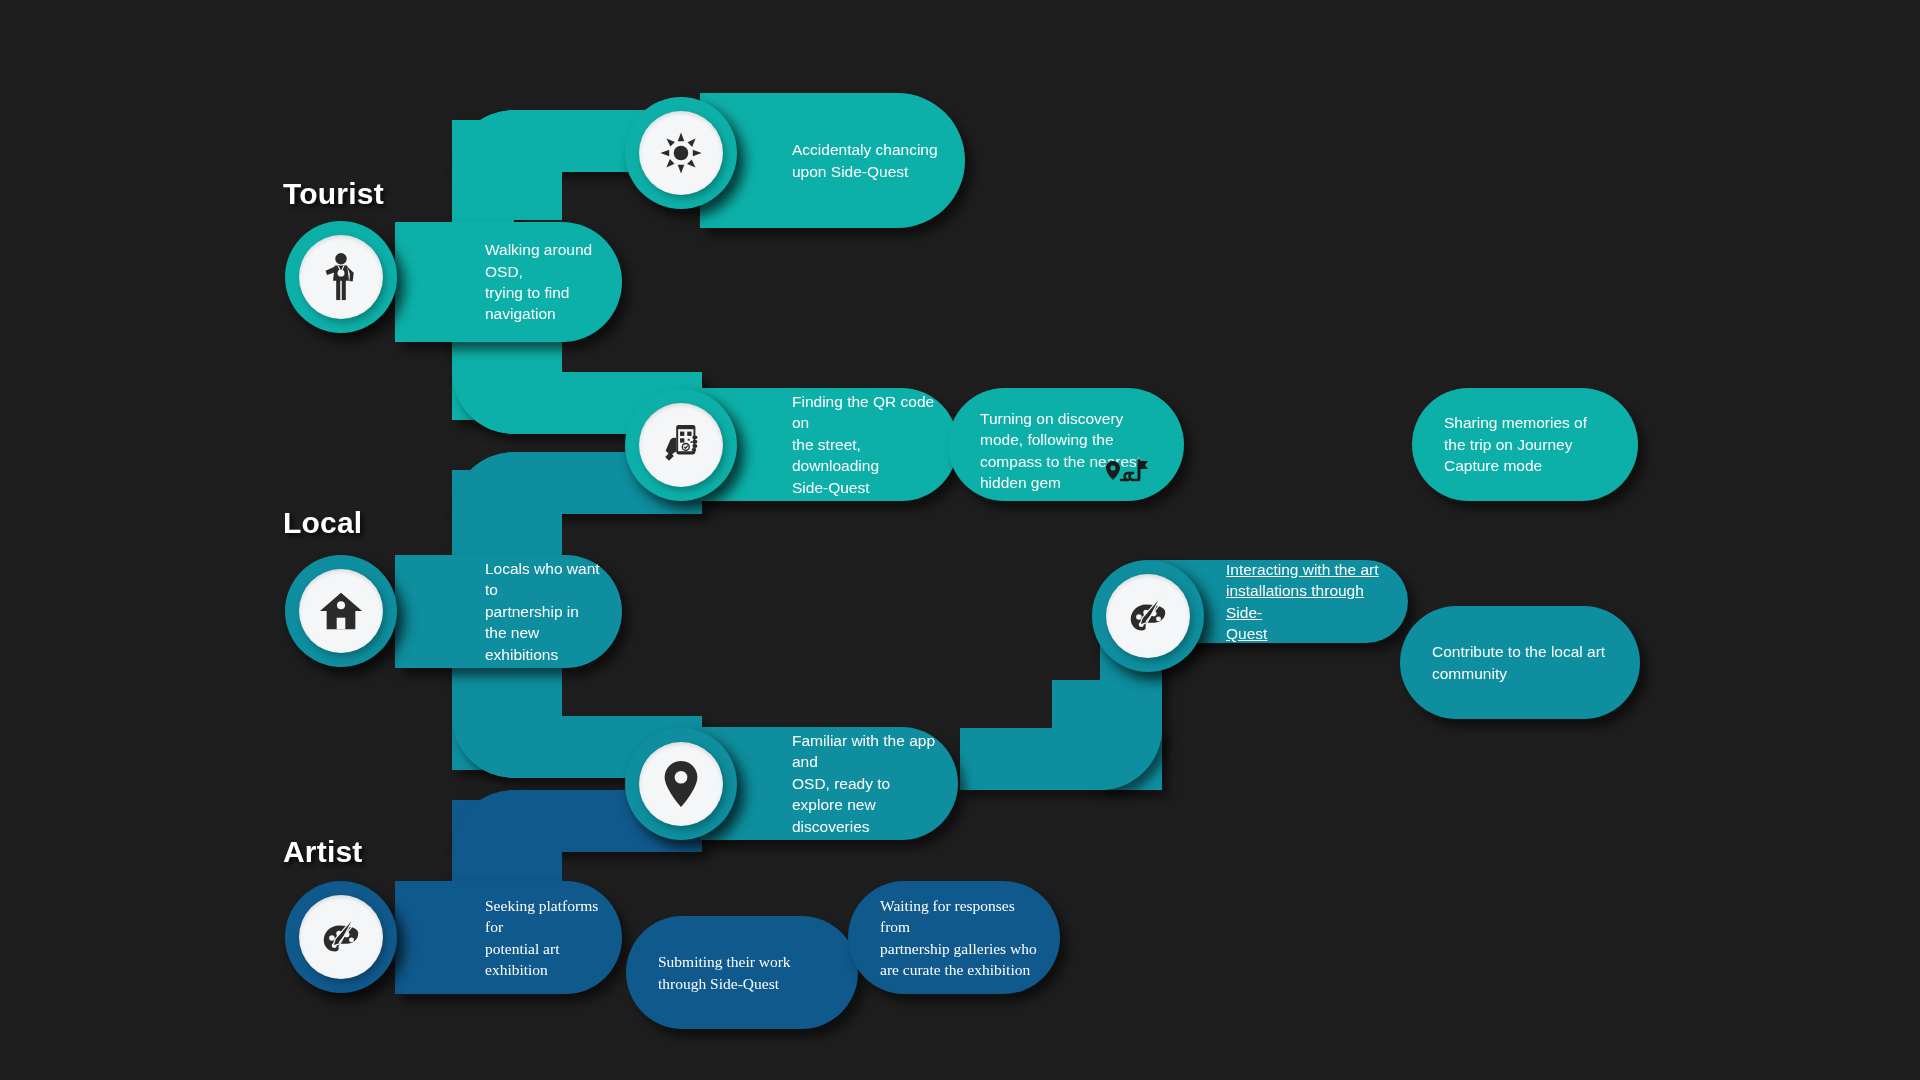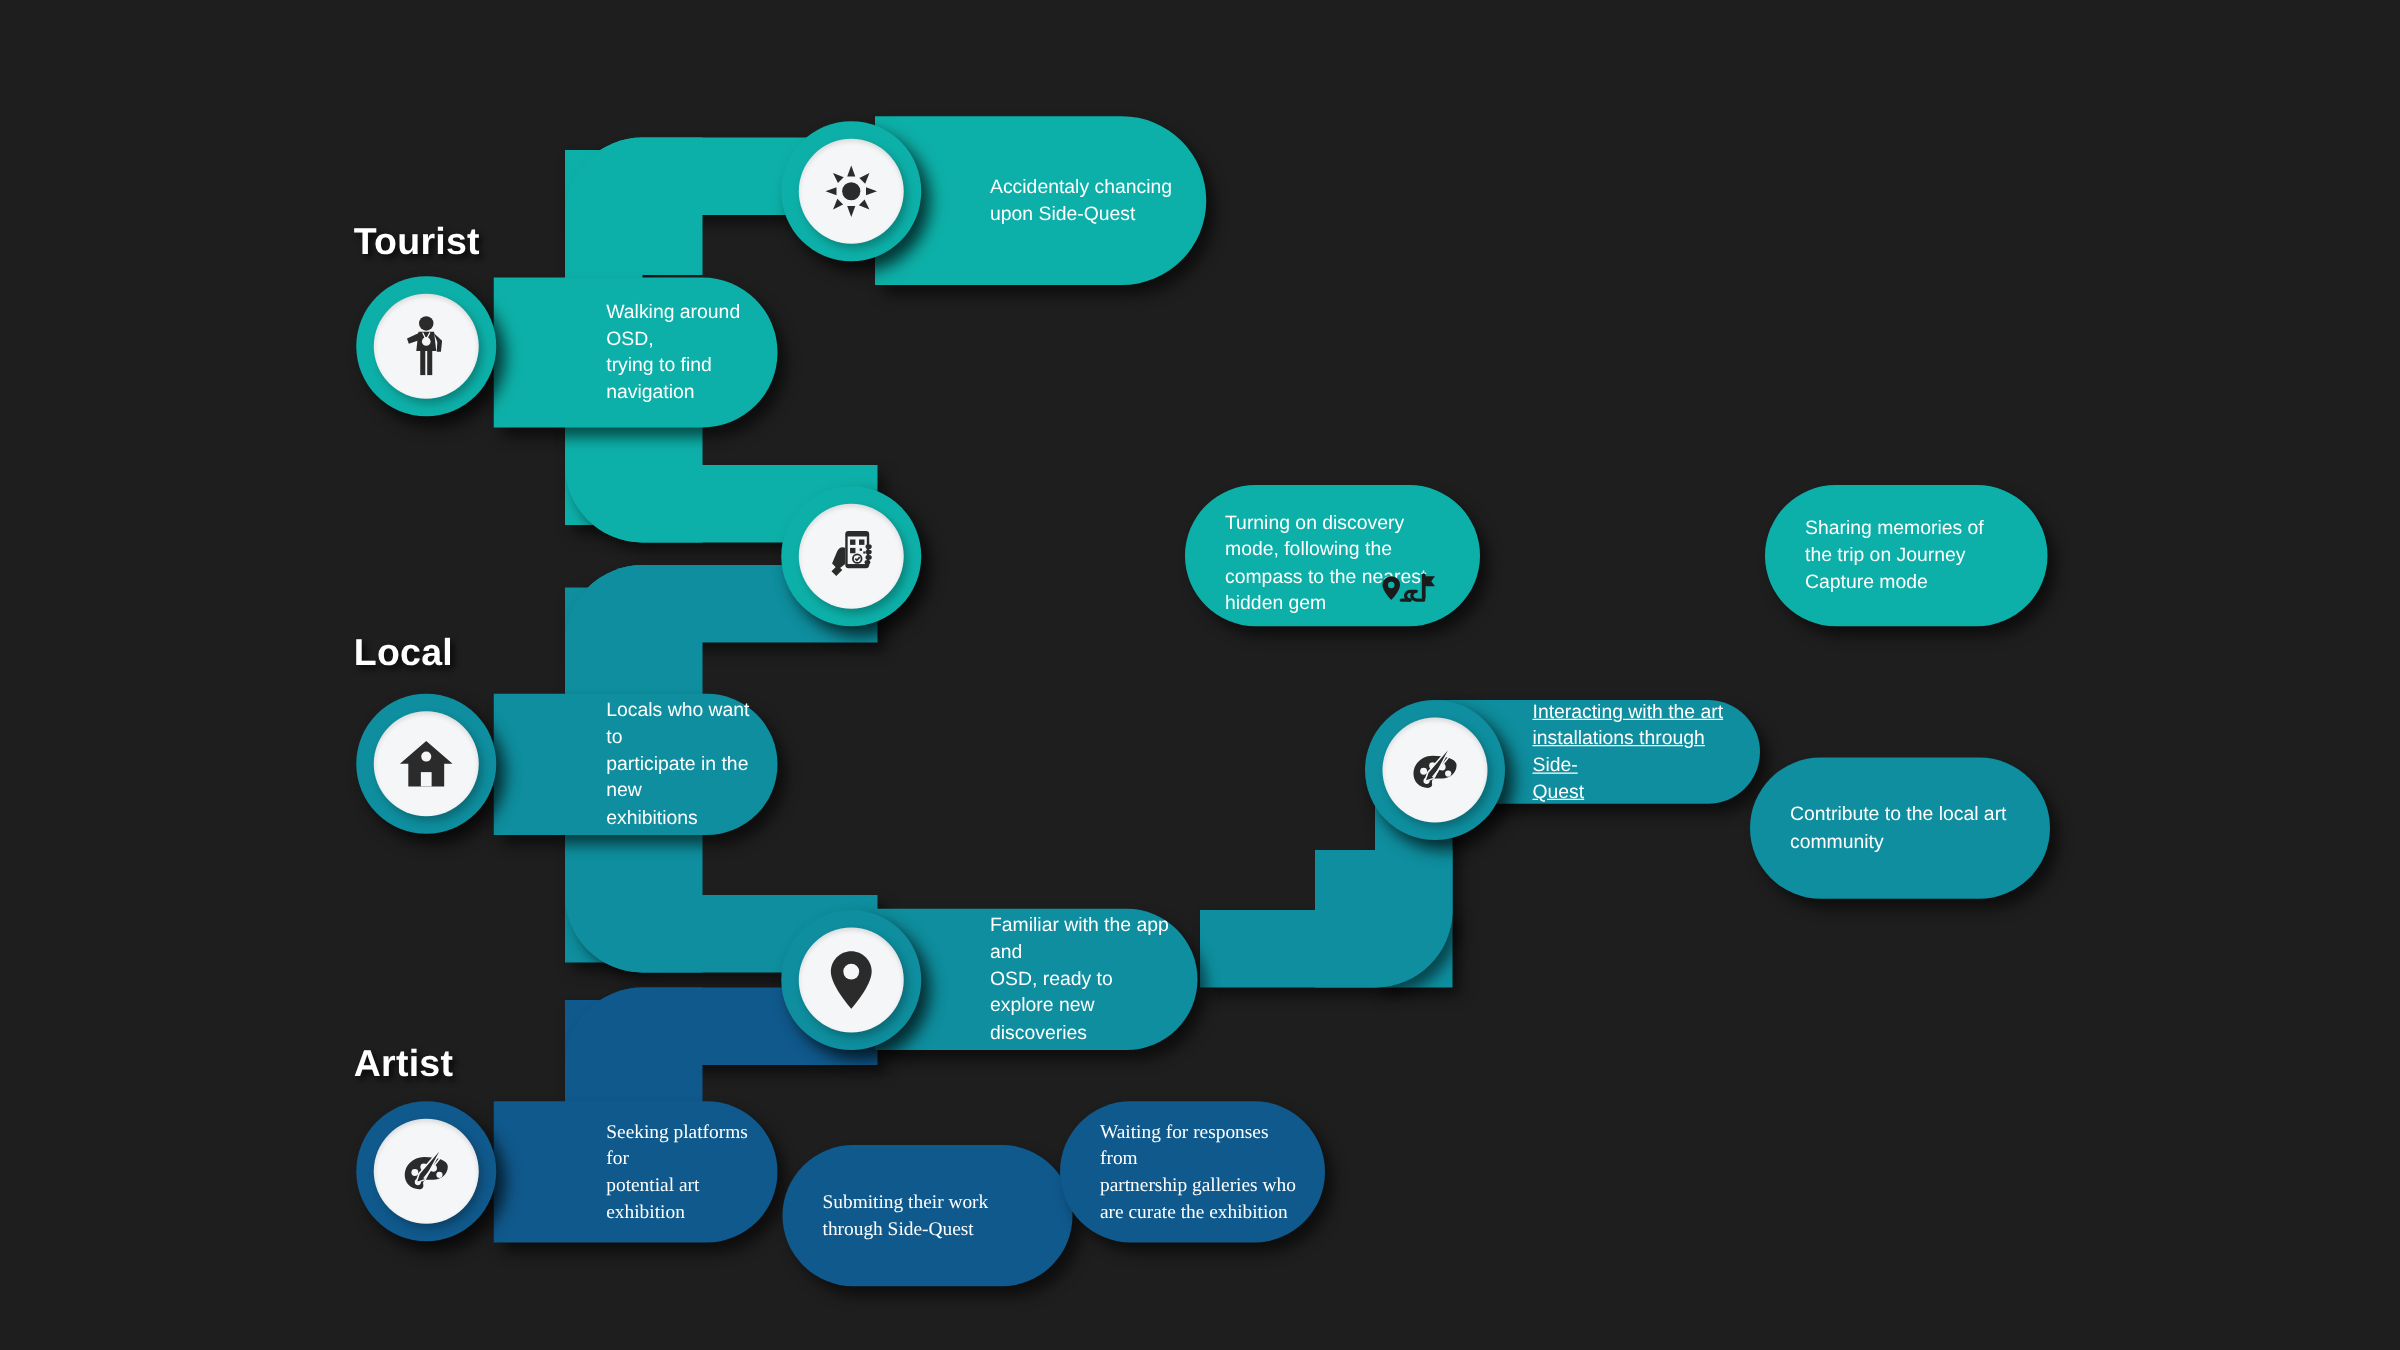--- a/index.html
+++ b/index.html
@@ -116,20 +116,25 @@
     <div class="capsule cap-teal r-right" style="left:700px;top:93px;width:265px;height:135px;padding-left:92px;">
       <span class="txt">Accidentaly chancing
 upon Side-Quest</span>
     </div>
 
     <div class="capsule cap-teal r-right" style="left:395px;top:222px;width:227px;height:120px;padding-left:90px;">
       <span class="txt">Walking around OSD,
 trying to find navigation</span>
     </div>
 
+    <div class="capsule cap-teal r-right" style="left:700px;top:388px;width:258px;height:113px;padding-left:92px;">
+      <span class="txt">Finding the QR code on
+the street, downloading
+Side-Quest</span>
+    </div>
 
     <div class="capsule cap-teal r-both" style="left:948px;top:388px;width:236px;height:113px;padding-left:32px;align-items:flex-start;padding-top:20px;">
       <span class="txt">Turning on discovery
 mode, following the
 compass to the nearest
 hidden gem</span>
       <span class="inline-ico" style="left:155px;top:70px;">
         <svg width="46" height="32" viewBox="0 0 46 32" fill="none">
           <path d="M10 3c-4 0-7 3-7 7 0 5 7 12 7 12s7-7 7-12c0-4-3-7-7-7z" fill="#1b1b1b"></path>
           <circle cx="10" cy="10" r="2.6" fill="#0db0a8"></circle>
@@ -145,21 +150,21 @@
     <div class="capsule cap-teal r-both" style="left:1412px;top:388px;width:226px;height:113px;padding-left:32px;">
       <span class="txt">Sharing memories of
 the trip on Journey
 Capture mode</span>
     </div>
 
     <div class="section-label" style="left:283px;top:506px;">Local</div>
 
     <div class="capsule cap-dteal r-right" style="left:395px;top:555px;width:227px;height:113px;padding-left:90px;">
       <span class="txt">Locals who want to
-participate in the new
+partnership in the new
 exhibitions</span>
     </div>
 
     <div class="capsule cap-dteal r-right" style="left:1150px;top:560px;width:258px;height:83px;padding-left:76px;text-decoration:underline;">
       <span class="txt">Interacting with the art
 installations through Side-
 Quest</span>
     </div>
 
     <div class="capsule cap-dteal r-both" style="left:1400px;top:560px;width:240px;height:113px;padding-left:32px;margin-top:46px;">

